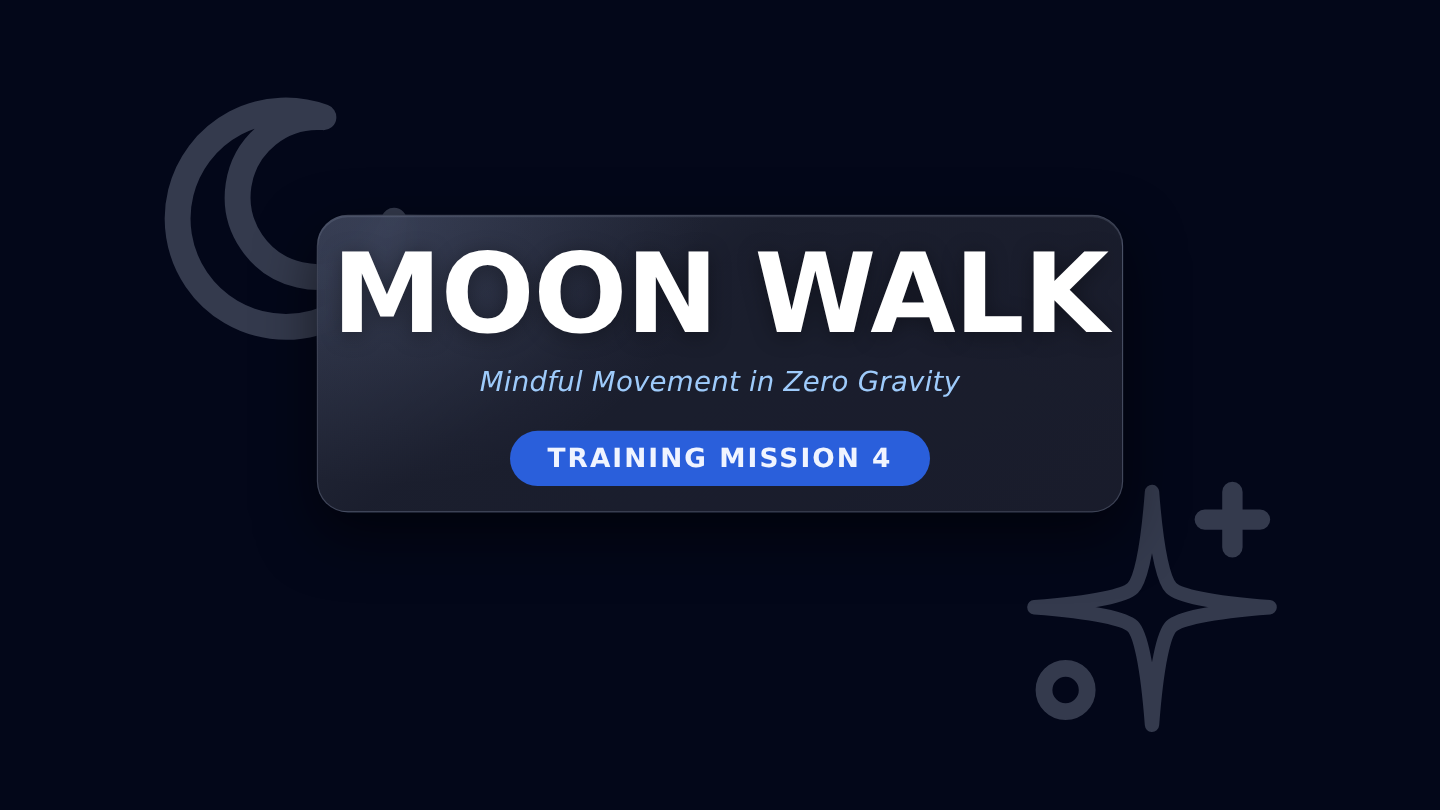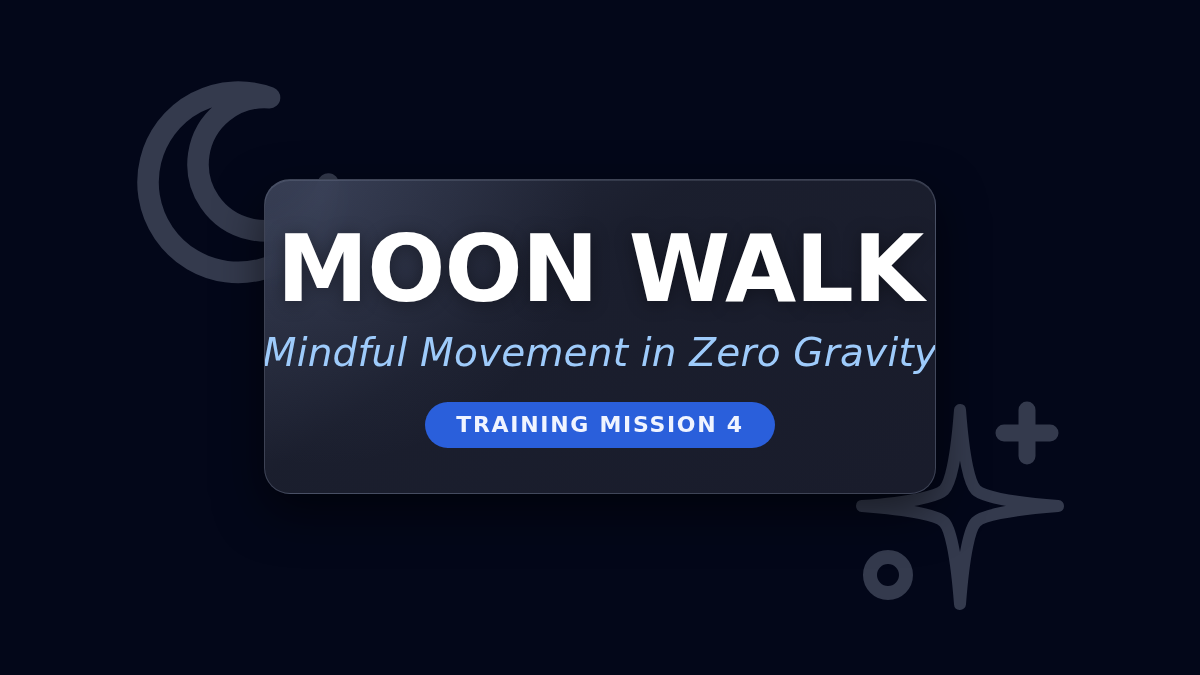--- a/index.html
+++ b/index.html
@@ -25,21 +25,21 @@
   }
   .deco svg { display:block; overflow:visible; }
 
   .moon-deco  { left:148px;  top:80px;  width:196px; height:200px; }
   .star-deco  { left:846px;  top:392px; width:232px; height:232px; }
 
   
   .glass-card {
     position:absolute;
     left:264px; top:179px;
-    width:672px; height:315px;
+    width:672px; height:248px;
     border-radius:26px;
     background:linear-gradient(145deg, rgba(47,53,72,0.92) 0%, rgba(28,32,47,0.95) 38%, rgba(26,29,44,0.96) 100%);
     border:1px solid rgba(168,178,205,0.26);
     box-shadow:0 18px 48px rgba(0,0,0,0.55),
                inset 0 1px 0 rgba(200,210,235,0.14);
     backdrop-filter:blur(12px);
     display:flex;
     flex-direction:column;
     align-items:flex-start;
     justify-content:center;
@@ -72,21 +72,21 @@
     color:#ffffff;
     white-space:nowrap;
     text-shadow:0 2px 18px rgba(0,0,0,0.35);
   }
 
   .subtitle {
     margin-top:16px;
     font-family:"DejaVu Sans", sans-serif;
     font-style:italic;
     font-weight:400;
-    font-size:39px;
+    font-size:23px;
     line-height:1.1;
     letter-spacing:0.2px;
     color:#9ecbfb;
     white-space:nowrap;
   }
 
   .badge {
     margin-top:27px;
     display:inline-flex;
     align-items:center;

